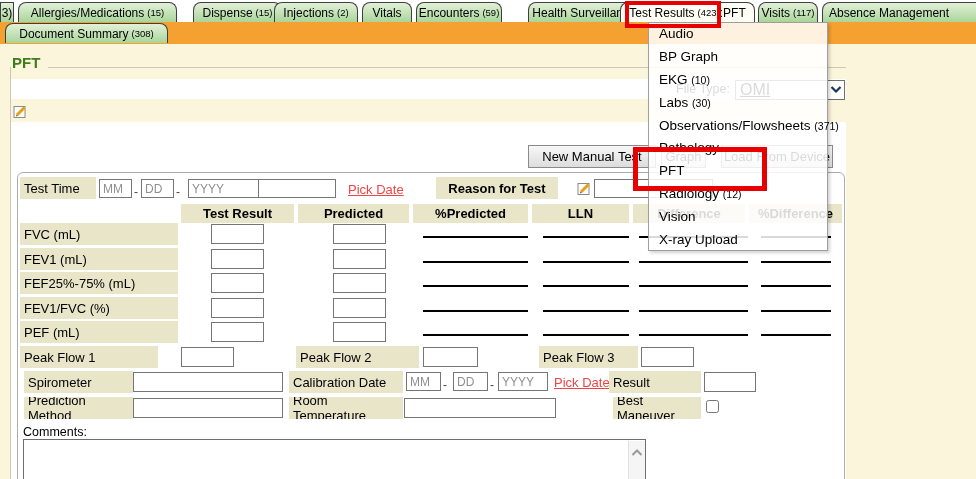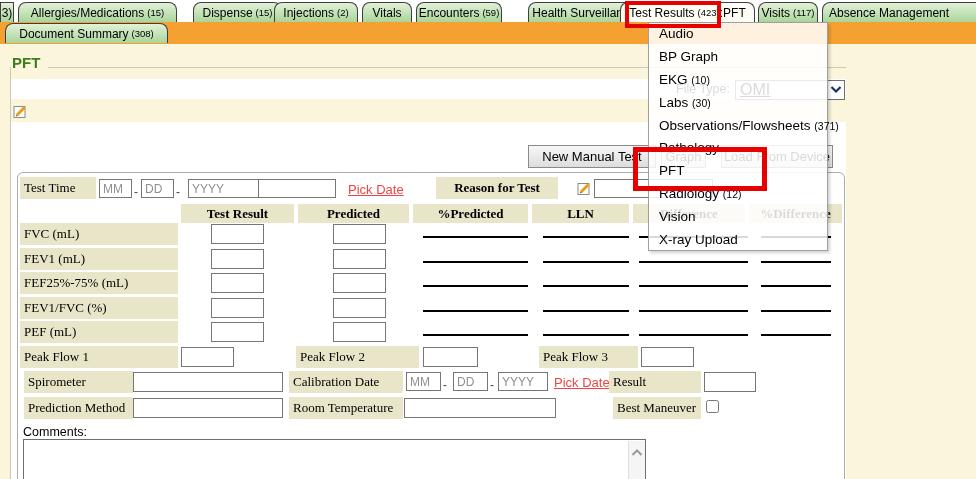--- a/index.html
+++ b/index.html
@@ -14,21 +14,21 @@
   .tab.active{background:#fefef6;z-index:6;}
   .orangebar{position:absolute;left:0;top:22px;width:976px;height:22px;background:#F5A132;}
   .tab.r2{top:23px;}
   
   .content{position:absolute;left:0;top:44px;width:976px;height:435px;background:#FBF5DB;}
   .hline{position:absolute;height:1px;background:#C9C9B6;}
   .vline{position:absolute;width:1px;background:#C9C9B6;}
   .heading{position:absolute;font-size:15px;font-weight:bold;color:#3E7C1E;}
   .whiterow{position:absolute;background:#fff;}
   .tancell{position:absolute;background:#E9E5C9;height:22px;box-sizing:border-box;
-    font-size:13px;display:flex;align-items:center;padding:0 4px;overflow:hidden;font-family:Liberation Serif, serif;}
+    font-size:13px;display:flex;align-items:center;padding:0 4px;overflow:hidden;}
   .tancell.hdr{font-weight:bold;justify-content:center;height:19px;}
   .tancell.ctr{font-weight:bold;justify-content:center;}
   .inbox{position:absolute;box-sizing:border-box;border:1px solid #767676;background:#fff;
     font-size:12px;padding:1px 3px;font-family:"Liberation Sans",sans-serif;}
   .inbox::placeholder{color:#8f8f8f;opacity:1;}
   .blackline{position:absolute;height:2px;background:#000;}
   .btn{position:absolute;box-sizing:border-box;background:linear-gradient(#f7f7f7,#dddddd);
     border:1px solid #8a8a8a;font-size:13px;display:flex;align-items:center;justify-content:center;
     white-space:nowrap;cursor:pointer;}
   .link{position:absolute;font-size:13px;color:#ef4444;text-decoration:underline;cursor:pointer;white-space:nowrap;}
@@ -194,21 +194,21 @@
       <div class="blackline" style="left:743px;top:137px;width:70px;"></div>
 
       <div class="tancell" style="left:2px;top:148px;width:158px;">PEF (mL)</div>
       <input class="inbox" style="left: 193px; top: 149px; width: 53px; height: 20px;">
       <input class="inbox" style="left: 315px; top: 149px; width: 53px; height: 20px;">
       <div class="blackline" style="left:405px;top:161px;width:105px;"></div>
       <div class="blackline" style="left:525px;top:161px;width:86px;"></div>
       <div class="blackline" style="left:621px;top:161px;width:109px;"></div>
       <div class="blackline" style="left:743px;top:161px;width:70px;"></div>
 
-      <div class="tancell" style="left:2px;top:173px;width:158px;">Peak Flow 1</div>
+      <div class="tancell" style="left:2px;top:173px;width:138px;">Peak Flow 1</div>
       <input class="inbox" style="left: 163px; top: 174px; width: 53px; height: 20px;">
       <div class="tancell" style="left:278px;top:173px;width:123px;">Peak Flow 2</div>
       <input class="inbox" style="left: 405px; top: 174px; width: 55px; height: 20px;">
       <div class="tancell" style="left:521px;top:173px;width:99px;">Peak Flow 3</div>
       <input class="inbox" style="left: 623px; top: 174px; width: 53px; height: 20px;">
 
       <div class="tancell" style="left:6px;top:198px;width:109px;">Spirometer</div>
       <input class="inbox" style="left: 115px; top: 199px; width: 150px; height: 20px;">
       <div class="tancell" style="left:271px;top:198px;width:114px;">Calibration Date</div>
       <input class="inbox" style="left: 388px; top: 199px; width: 35px; height: 19px;" placeholder="MM">

